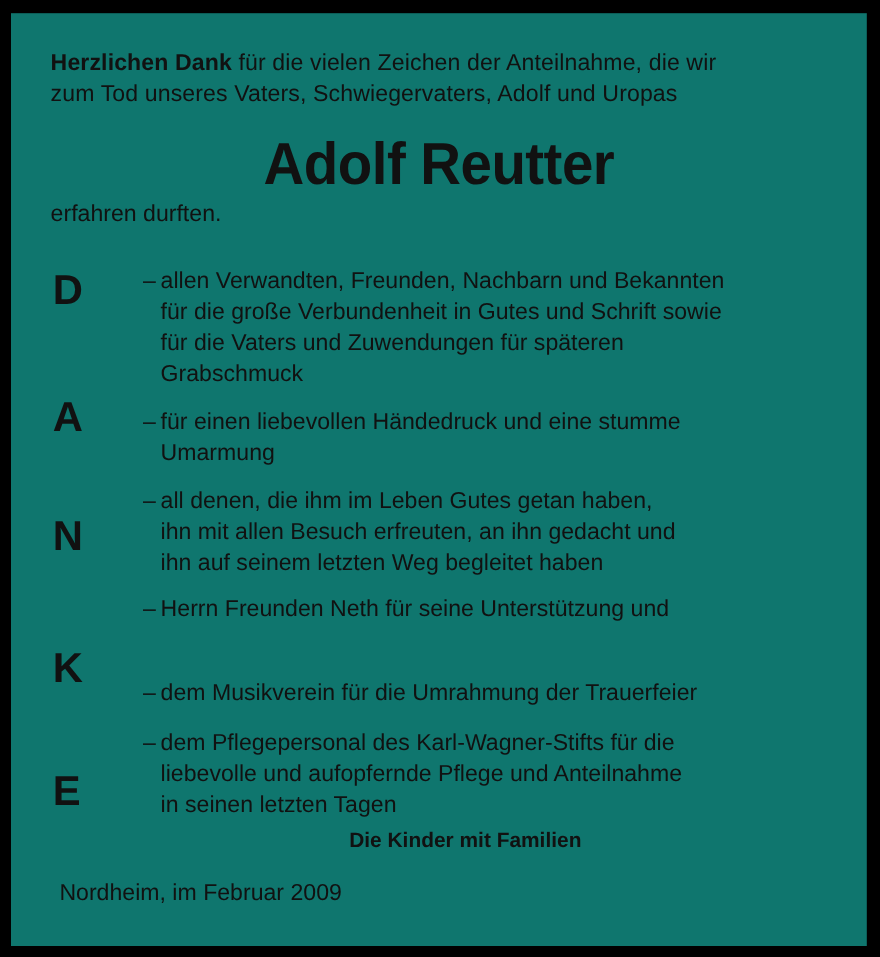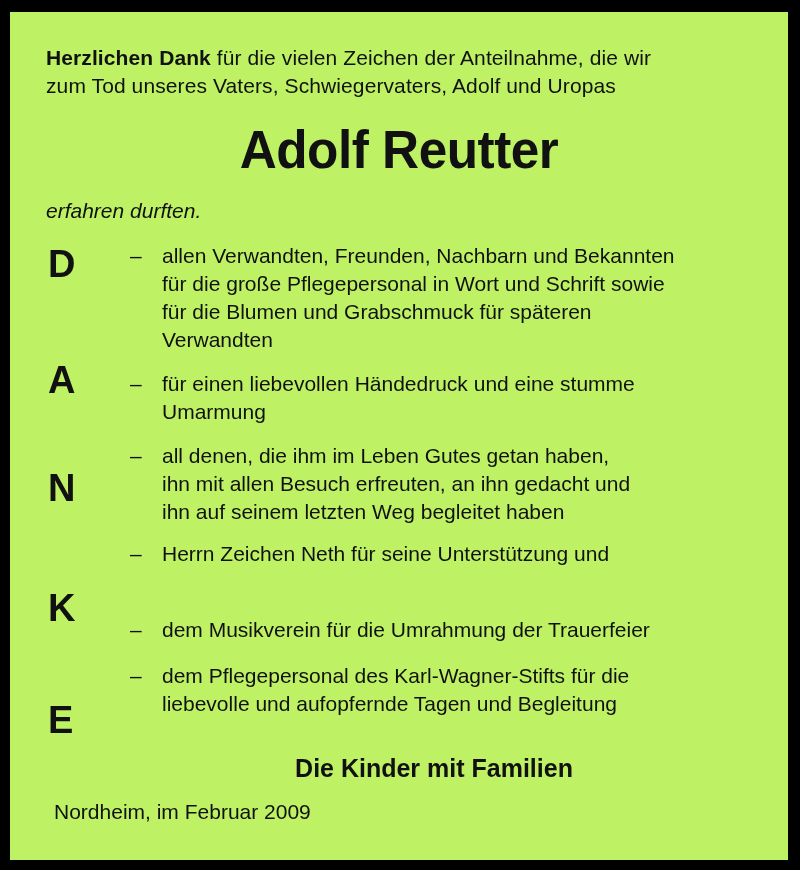--- a/index.html
+++ b/index.html
@@ -4,49 +4,49 @@
   <style>
     html, body { margin: 0; padding: 0; }
     body {
       width: 800px; height: 870px; background: #000;
       position: relative; overflow: hidden;
       font-family: "Liberation Sans", sans-serif;
       color: #111;
     }
     .card {
       position: absolute; left: 10px; top: 12px;
-      width: 778px; height: 848px; background: #bef264;
+      width: 778px; height: 848px; background: #0f766e;
     }
     .intro {
       position: absolute; left: 36px; top: 32px; width: 720px;
       font-size: 21px; line-height: 28px; letter-spacing: 0.1px;
     }
     .intro b { font-weight: bold; }
     .name {
       position: absolute; left: 0; top: 106px; width: 778px;
       text-align: center; font-size: 54px; font-weight: bold;
       letter-spacing: -0.5px; transform: scaleX(0.95);
     }
     .subline {
-      position: absolute; left: 36px; top: 185px;
-      font-size: 21px; line-height: 28px; font-style: italic;
+      position: absolute; left: 36px; top: 169px;
+      font-size: 21px; line-height: 28px;
     }
     .letter {
       position: absolute; left: 38px; font-size: 38px; font-weight: bold;
       line-height: 40px;
     }
     .item {
       position: absolute; left: 120px; width: 640px;
       font-size: 21px; line-height: 28px;
     }
     .item .dash { position: absolute; left: 0; top: 0; }
-    .item .text { margin-left: 32px; display: block; }
+    .item .text { margin-left: 16px; display: block; }
     .signature {
-      position: absolute; left: 11px; top: 742px; width: 778px;
-      text-align: center; font-size: 25px; font-weight: bold; padding-left: 48px; box-sizing: border-box;
+      position: absolute; left: 0; top: 742px; width: 778px;
+      text-align: center; font-size: 19px; font-weight: bold; padding-left: 48px; box-sizing: border-box;
     }
     .footer {
       position: absolute; left: 44px; top: 786px;
       font-size: 21px; line-height: 28px;
     }
   </style>
 </head>
 <body>
 
 <div class="card">
@@ -61,50 +61,51 @@
 
   <div class="letter" style="top:232px">D</div>
   <div class="letter" style="top:348px">A</div>
   <div class="letter" style="top:456px">N</div>
   <div class="letter" style="top:576px">K</div>
   <div class="letter" style="top:688px">E</div>
 
   <div class="item" style="top:230px">
     <span class="dash">–</span>
     <span class="text">allen Verwandten, Freunden, Nachbarn und Bekannten</span>
-    <span class="text">für die große Pflegepersonal in Wort und Schrift sowie</span>
-    <span class="text">für die Blumen und Grabschmuck für späteren</span>
-    <span class="text">Verwandten</span>
+    <span class="text">für die große Verbundenheit in Gutes und Schrift sowie</span>
+    <span class="text">für die Vaters und Zuwendungen für späteren</span>
+    <span class="text">Grabschmuck</span>
   </div>
 
   <div class="item" style="top:358px">
     <span class="dash">–</span>
     <span class="text">für einen liebevollen Händedruck und eine stumme</span>
     <span class="text">Umarmung</span>
   </div>
 
   <div class="item" style="top:430px">
     <span class="dash">–</span>
     <span class="text">all denen, die ihm im Leben Gutes getan haben,</span>
     <span class="text">ihn mit allen Besuch erfreuten, an ihn gedacht und</span>
     <span class="text">ihn auf seinem letzten Weg begleitet haben</span>
   </div>
 
   <div class="item" style="top:528px">
     <span class="dash">–</span>
-    <span class="text">Herrn Zeichen Neth für seine Unterstützung und</span>
+    <span class="text">Herrn Freunden Neth für seine Unterstützung und</span>
   </div>
 
   <div class="item" style="top:604px">
     <span class="dash">–</span>
     <span class="text">dem Musikverein für die Umrahmung der Trauerfeier</span>
   </div>
 
   <div class="item" style="top:650px">
     <span class="dash">–</span>
     <span class="text">dem Pflegepersonal des Karl-Wagner-Stifts für die</span>
-    <span class="text">liebevolle und aufopfernde Tagen und Begleitung</span>
+    <span class="text">liebevolle und aufopfernde Pflege und Anteilnahme</span>
+    <span class="text">in seinen letzten Tagen</span>
   </div>
 
   <div class="signature">Die Kinder mit Familien</div>
 
   <div class="footer">Nordheim, im Februar 2009</div>
 </div>
 
 </body></html>

